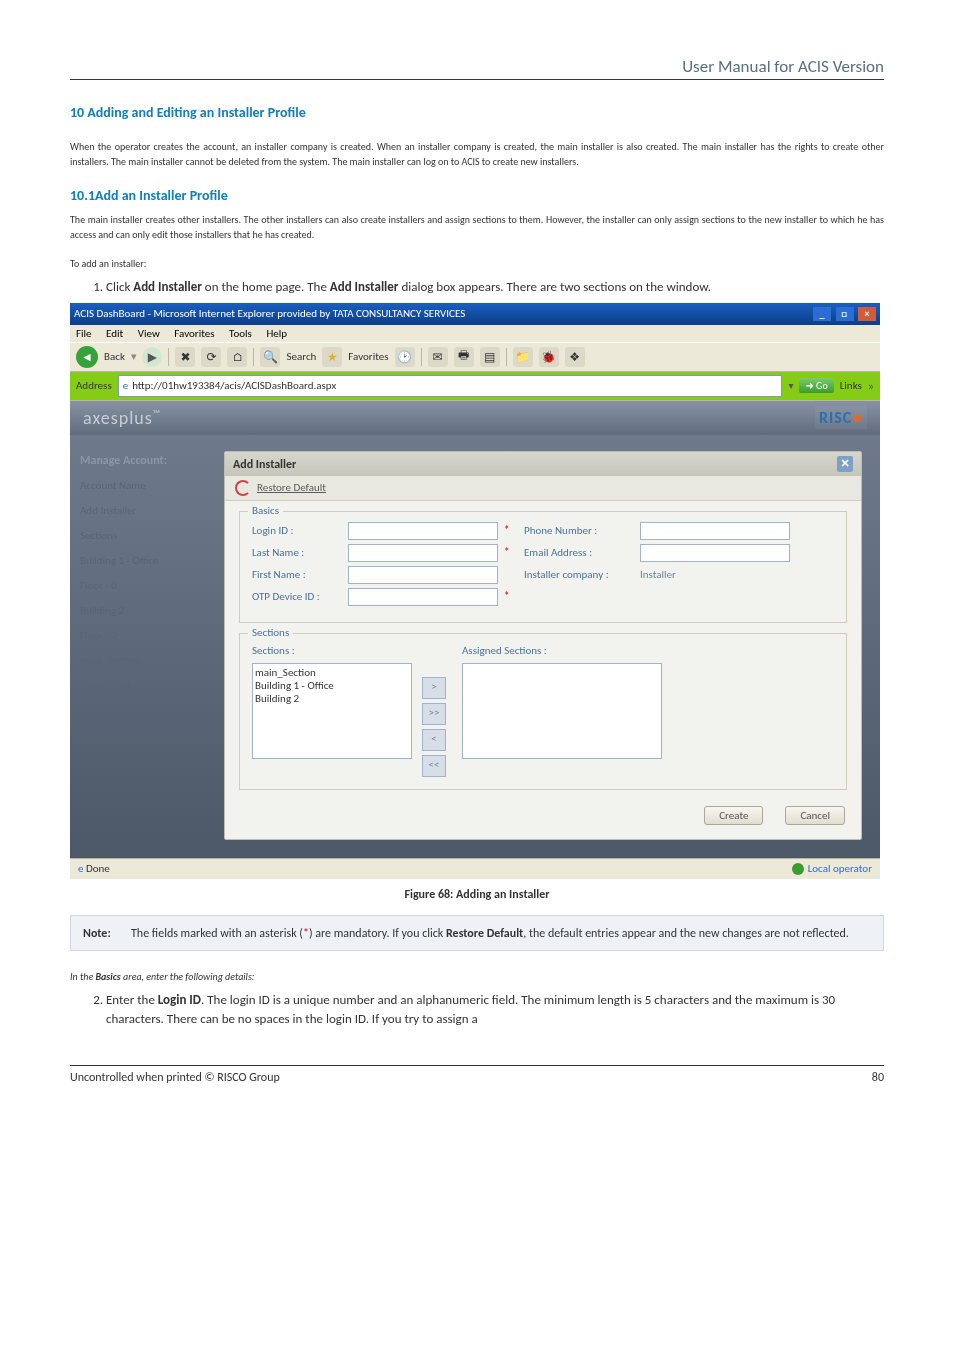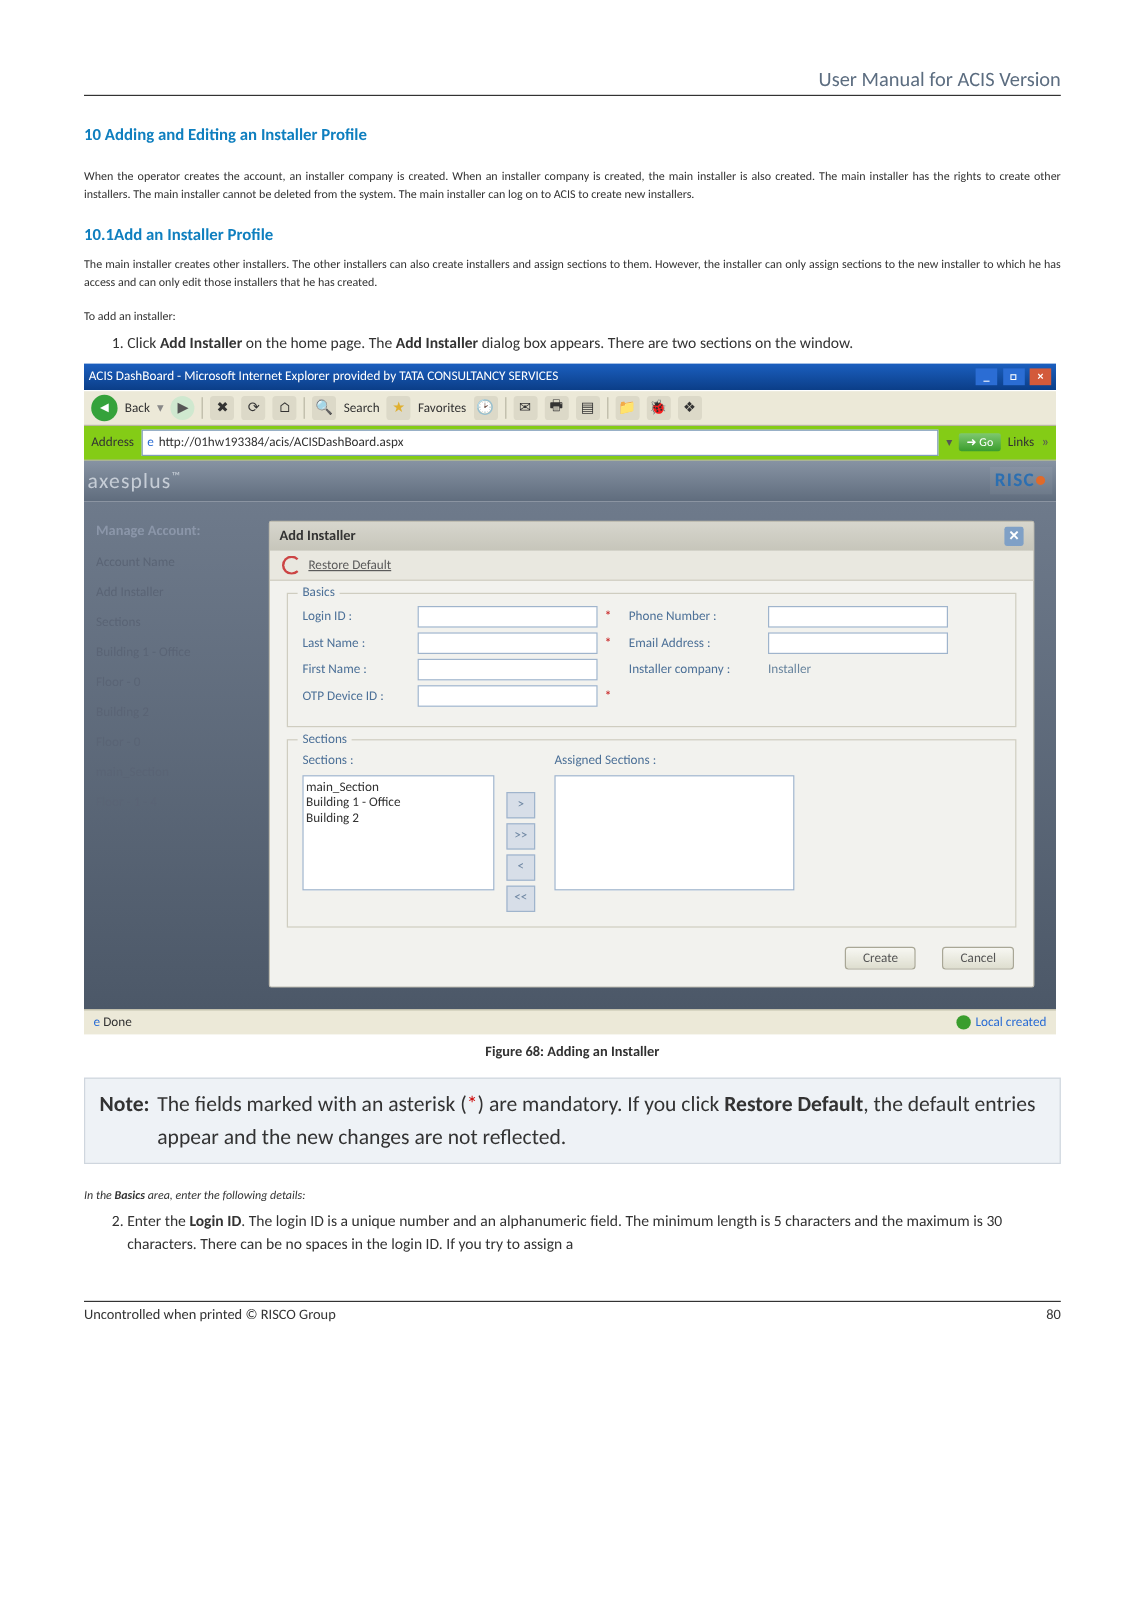--- a/index.html
+++ b/index.html
@@ -139,21 +139,21 @@
     padding:1px 6px;
     border-radius:2px;
     font-size:10px;
   }
   .app-topbar {
     height:34px;
     background: linear-gradient(#8793a3, #5f6c7d);
     display:flex;
     align-items:center;
     justify-content:space-between;
-    padding:0 3px;
+    padding:0 13px;
   }
   .brand {
     color:#c6cdd6; font-size:18px; font-weight:300; letter-spacing:1px;
   }
   .brand sup { font-size:10px; }
   .logo {
     color:#2c6fb1; font-weight:700; font-size:16px; background:rgba(255,255,255,0.05); padding:2px 4px;
     letter-spacing:1px;
   }
   .logo .dot { color:#e06a2a; }
@@ -281,21 +281,21 @@
   .fig-caption {
     text-align:center;
     font-size:12px;
     font-weight:700;
     margin:6px 0 14px 0;
   }
   .note-box {
     background:#eef2f6;
     border:1px solid #cfd6de;
     padding:8px 12px;
-    font-size:18px;
+    font-size:12px;
     color:#333;
     margin-bottom:18px;
     line-height:1.5;
   }
   .note-box .nb-row { display:flex; }
   .note-box .nb-label { width:48px; font-weight:700; flex-shrink:0; }
   .note-box .nb-text { flex:1; }
   .note-box .red { color:#c00; }
   .footer {
     margin-top:36px;
@@ -331,20 +331,28 @@
   </ol>
 
   <div class="shot">
     <div class="ie-titlebar">
       <span>ACIS DashBoard - Microsoft Internet Explorer provided by TATA CONSULTANCY SERVICES</span>
       <span class="winbtns">
         <span class="btn-min">_</span>
         <span class="btn-max">□</span>
         <span class="btn-close">×</span>
       </span>
+    </div>
+    <div class="ie-menubar">
+      <span>File</span>
+      <span>Edit</span>
+      <span>View</span>
+      <span>Favorites</span>
+      <span>Tools</span>
+      <span>Help</span>
     </div>
     <div class="ie-toolbar">
       <span class="tb-ico tb-back">◄</span>
       <span>Back</span>
       <span style="color:#888">▾</span>
       <span class="tb-ico tb-fwd">▶</span>
       <span class="tb-sep"></span>
       <span class="tb-ico">✖</span>
       <span class="tb-ico">⟳</span>
       <span class="tb-ico">⌂</span>
@@ -466,21 +474,21 @@
         </div>
       </div>
     </div>
 
     <div class="ie-status">
       <span>
         <span style="color:#2b6dd4">e</span> <span>Done</span>
       </span>
       <span class="intr">
         <span class="globe"></span>
-        <span>Local created</span>
+        <span>Local operator</span>
       </span>
     </div>
   </div>
 
   <div class="fig-caption">Figure 68: Adding an Installer</div>
 
   <div class="note-box">
     <div class="nb-row">
       <div class="nb-label">Note:</div>
       <div class="nb-text">

